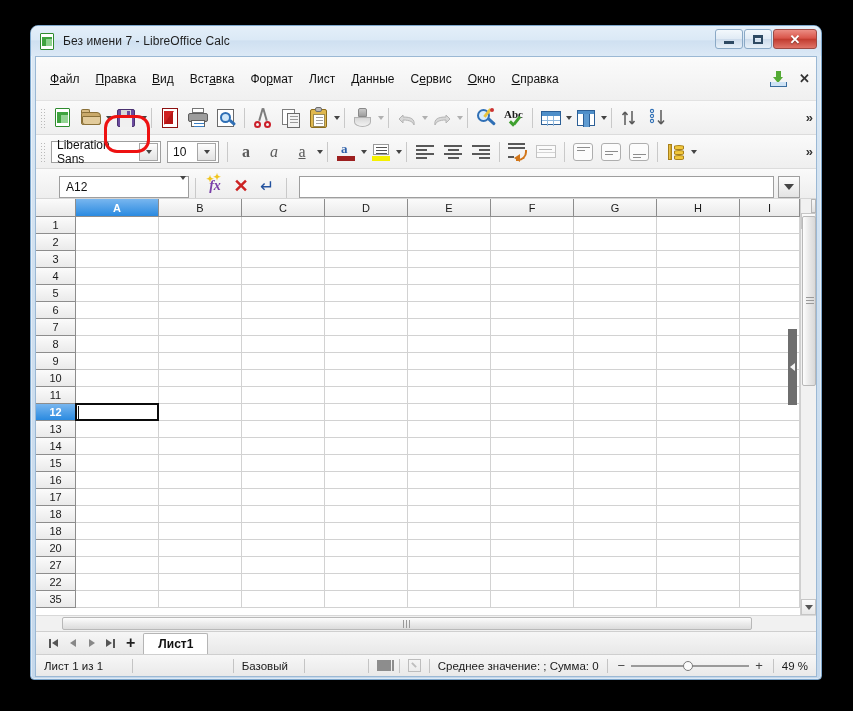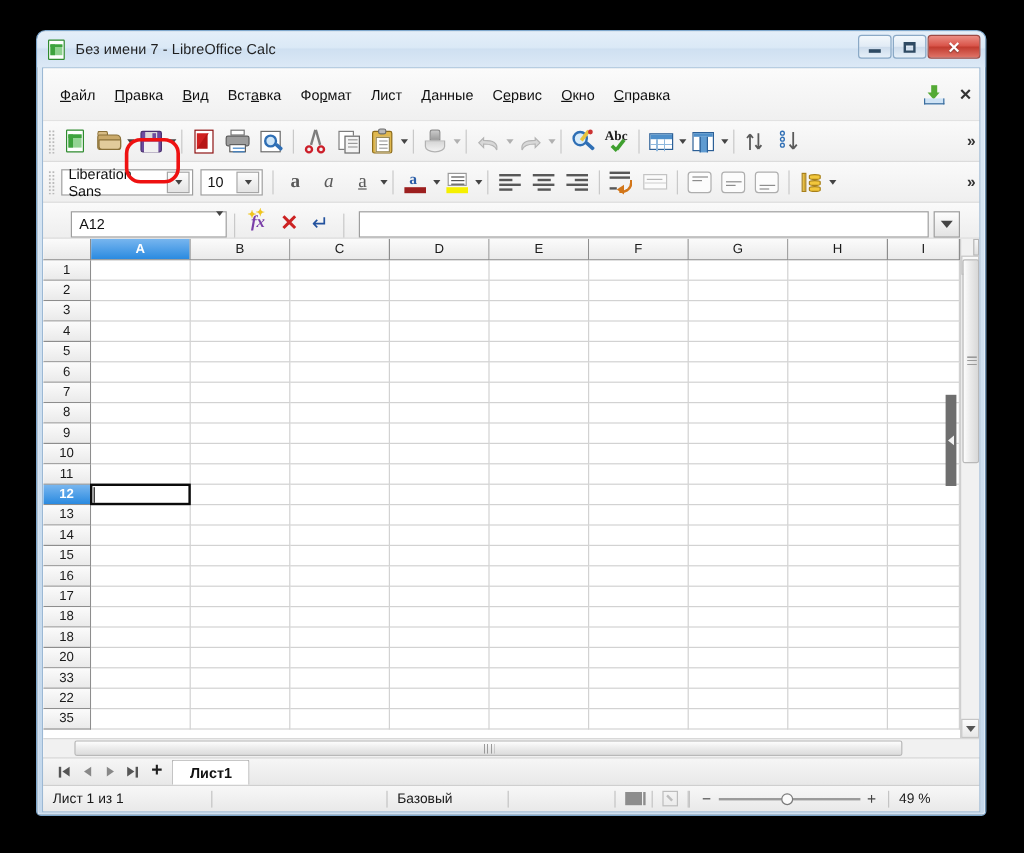--- a/index.html
+++ b/index.html
@@ -798,21 +798,21 @@
                 <div class="row-head">11</div>
                 <div class="row-head active">12</div>
                 <div class="row-head">13</div>
                 <div class="row-head">14</div>
                 <div class="row-head">15</div>
                 <div class="row-head">16</div>
                 <div class="row-head">17</div>
                 <div class="row-head">18</div>
                 <div class="row-head">18</div>
                 <div class="row-head">20</div>
-                <div class="row-head">33</div>
+                <div class="row-head">27</div>
                 <div class="row-head">22</div>
                 <div class="row-head">35</div>
               </div>
             <div id="cells">
               <div class="cell-row">
                   <div class="cell" style="width: 83px;"></div>
                   <div class="cell" style="width: 83px;"></div>
                   <div class="cell" style="width: 83px;"></div>
                   <div class="cell" style="width: 83px;"></div>
                   <div class="cell" style="width: 83px;"></div>
@@ -1122,20 +1122,21 @@
       <div class="sb-cell" style="width:88px"></div>
       <div class="sb-div"></div>
       <div class="sb-cell">
           <span class="sb-icon-sel"></span>
         </div>
       <div class="sb-div"></div>
       <div class="sb-cell">
           <span class="sb-icon-mod"></span>
         </div>
       <div class="sb-div"></div>
+      <div class="sb-cell">Среднее значение: ; Сумма: 0</div>
       <div class="sb-div"></div>
       <div id="zoom-slider">
         <span class="zoom-pm">−</span>
         <span id="zoom-track">
             <span id="zoom-knob"></span>
           </span>
         <span class="zoom-pm">+</span>
       </div>
       <div class="sb-div"></div>
       <div class="sb-cell">49 %</div>

